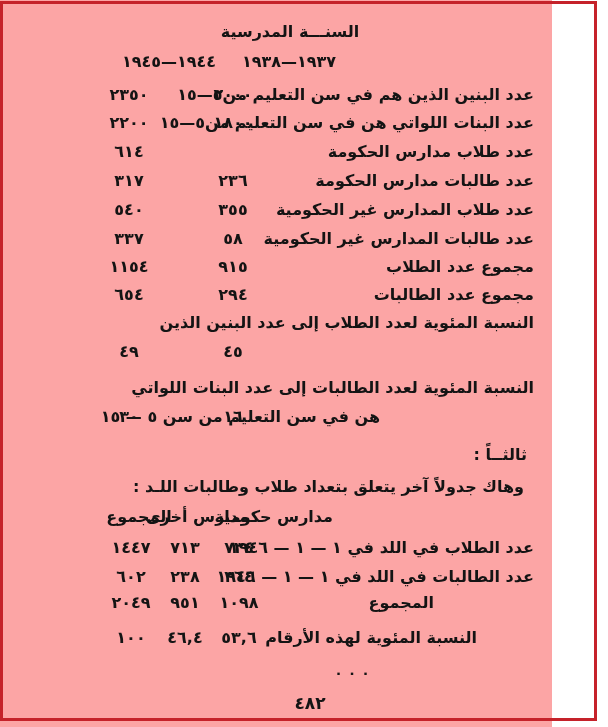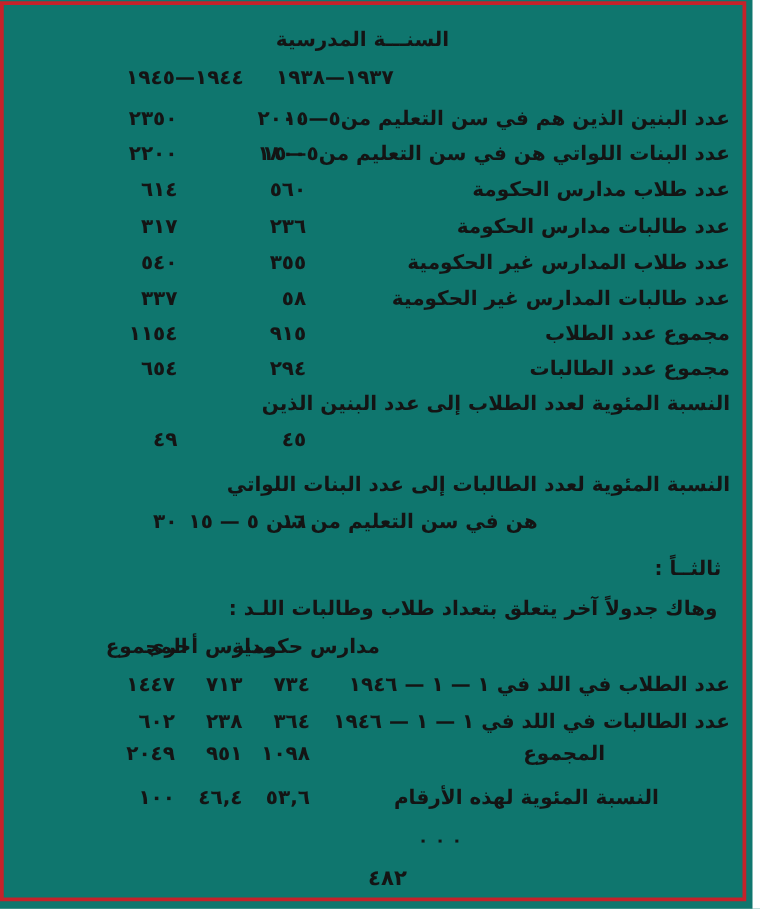--- a/index.html
+++ b/index.html
@@ -1,31 +1,31 @@
 <!DOCTYPE html>
 <html lang="ar"><head>
 <meta charset="utf-8">
 <style>
   html,body{margin:0;padding:0;}
   body{
     width:608px;height:727px;overflow:hidden;background:#ffffff;
     font-family:"DejaVu Sans",sans-serif;
   }
   .page{
-    position:relative;width:602px;height:727px;background:#0f766e;
+    position:relative;width:552px;height:727px;background:#fca5a5;
     color:#141414;font-weight:bold;font-size:16px;
   }
   .frame{
     position:absolute;left:0;top:1px;width:597px;height:720px;
     border:3px solid #c5222a;box-sizing:border-box;pointer-events:none;
   }
   .row{position:absolute;left:0;right:0;height:28px;line-height:28px;white-space:nowrap;}
   .lbl{position:absolute;right:18px;white-space:nowrap;}
   .lbl.ind{right:172px;}
-  .num{position:absolute;white-space:nowrap;}
+  .num{position:absolute;text-align:center;white-space:nowrap;margin-left:29px;}
   
   .c1937{left:163px;width:82px;}
   .c1944{left:58px;width:84px;}
   
   .y1937{left:205px;width:110px;}
   .y1944{left:85px;width:110px;}
   
   .cgov{left:172px;width:76px;}
   .coth{left:118px;width:76px;}
   .ctot{left:64px;width:76px;}
@@ -56,21 +56,20 @@
     <span class="num c1937">٢٠٠٠</span>
     <span class="num c1944">٢٣٥٠</span>
   </div>
   <div class="row" style="top:109px">
     <span class="lbl">عدد البنات اللواتي هن في سن التعليم من٥—١٥</span>
     <span class="num c1937">١٨٠٠</span>
     <span class="num c1944">٢٢٠٠</span>
   </div>
   <div class="row" style="top:138px">
     <span class="lbl">عدد طلاب مدارس الحكومة</span>
-    <span class="num c1937">٥٦٠</span>
     <span class="num c1944">٦١٤</span>
   </div>
   <div class="row" style="top:167px">
     <span class="lbl">عدد طالبات مدارس الحكومة</span>
     <span class="num c1937">٢٣٦</span>
     <span class="num c1944">٣١٧</span>
   </div>
   <div class="row" style="top:196px">
     <span class="lbl">عدد طلاب المدارس غير الحكومية</span>
     <span class="num c1937">٣٥٥</span>

